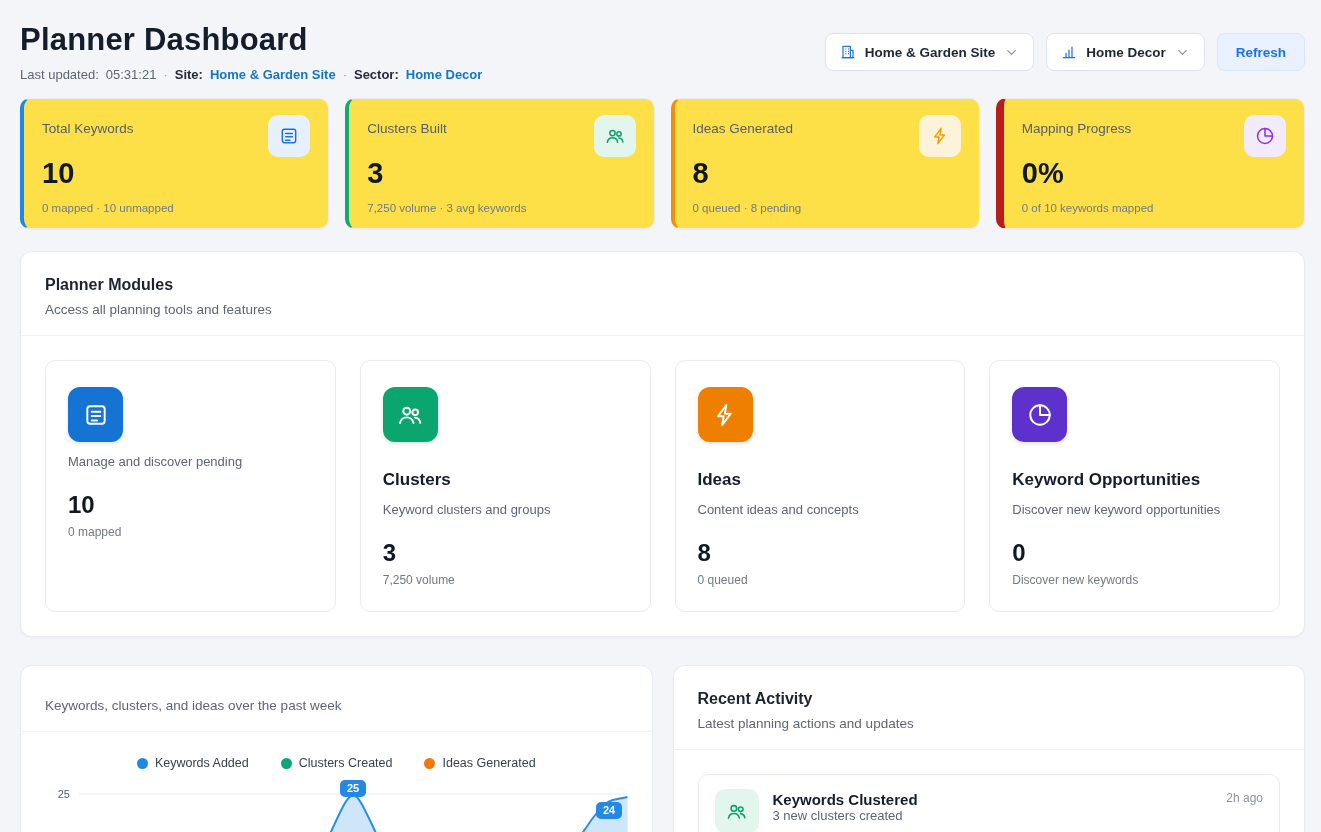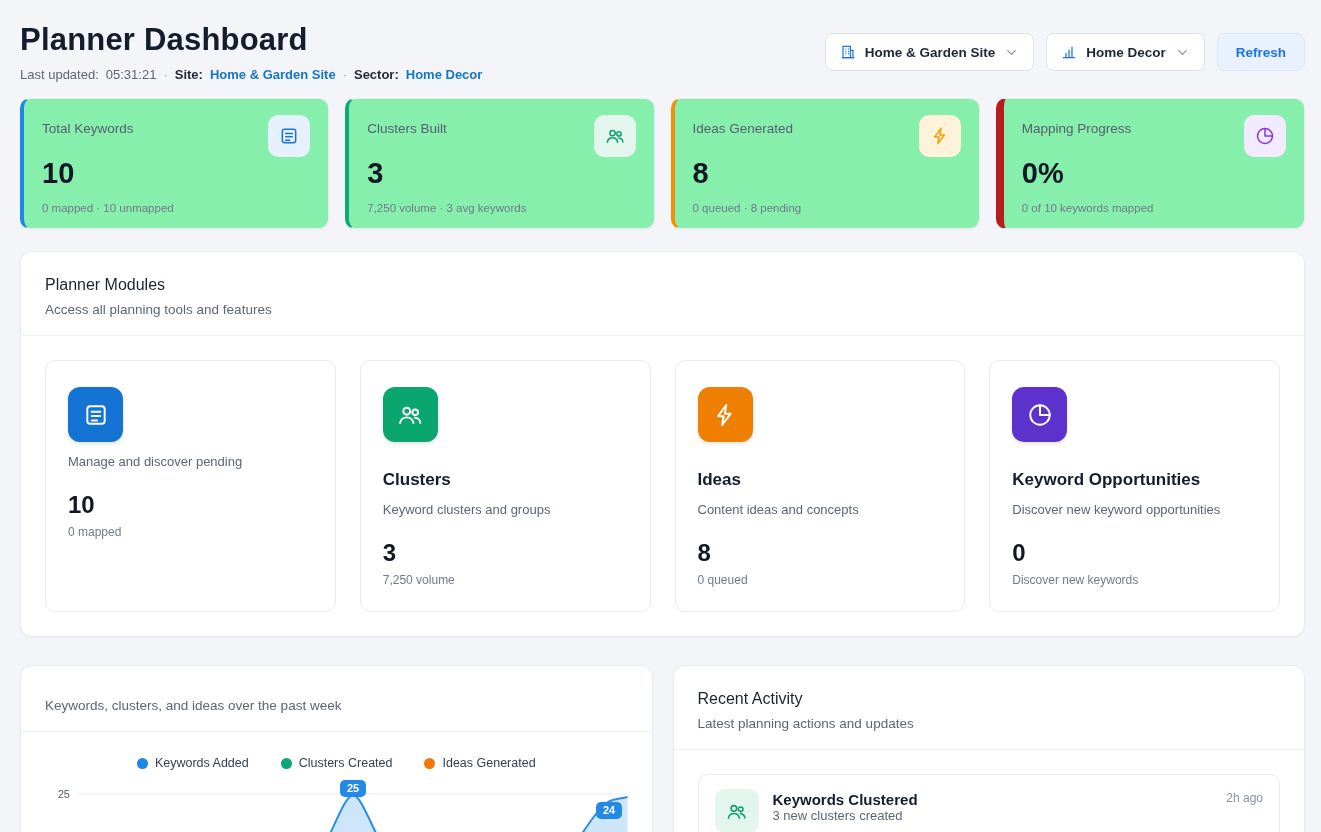--- a/index.html
+++ b/index.html
@@ -28,21 +28,21 @@
   .dropdown .ic { color:#1a73d9; display:flex; }
   .dropdown .chev { color:#8a93a3; display:flex; }
   .btn-refresh {
     height:38px; padding:0 18px; border:1px solid #d9e7fb; border-radius:8px;
     background:#e8f1fd; color:#1a73e8; font-family:inherit; font-size:13.5px; font-weight:700; cursor:pointer;
   }
 
   
   .stats { display:grid; grid-template-columns:repeat(4,1fr); gap:16px; margin-top:16px; }
   .stat-card {
-    background:#86efac; border:1px solid #e8ebf1; border-radius:10px;
+    background:#fde047; border:1px solid #e8ebf1; border-radius:10px;
     padding:16px 18px 14px 18px; box-shadow:0 1px 2px rgba(16,24,40,.04);
   }
   .stat-card.s-blue   { border-left:4px solid #1e88e5; }
   .stat-card.s-green  { border-left:4px solid #0cab78; }
   .stat-card.s-orange { border-left:4px solid #f18f06; }
   .stat-card.s-purple { border-left:8px solid #b91c1c; }
   .stat-top { display:flex; justify-content:space-between; align-items:flex-start; }
   .stat-label { font-size:13.5px; color:#55606e; padding-top:6px; }
   .stat-icon { width:42px; height:42px; border-radius:10px; display:flex; align-items:center; justify-content:center; }
   .s-blue .stat-icon   { background:#e7f1fd; color:#1a73d9; }
@@ -50,21 +50,21 @@
   .s-orange .stat-icon { background:#fdf3da; color:#f59f00; }
   .s-purple .stat-icon { background:#f2eafd; color:#8b31e8; }
   .stat-value { font-size:29px; font-weight:800; color:#101826; margin-top:0; }
   .stat-detail { font-size:11.5px; color:#707a88; margin-top:12px; }
 
   
   .card {
     background:#fff; border:1px solid #e8ebf1; border-radius:12px;
     padding:24px; box-shadow:0 1px 2px rgba(16,24,40,.04);
   }
-  .card-title { font-size:16px; font-weight:400; color:#1b2430; }
+  .card-title { font-size:16px; font-weight:700; color:#1b2430; }
   .card-sub { font-size:13.5px; color:#5c6675; margin-top:8px; }
   .divider { border-top:1px solid #eef1f5; margin:18px -24px 24px; }
 
   
   .modules-card { margin-top:22px; }
   .modules-grid { display:grid; grid-template-columns:repeat(4,1fr); gap:24px; }
   .module-tile { border:1px solid #e8ebf1; border-radius:10px; padding:26px 22px 24px; cursor:pointer; background:#fff; }
   .module-icon { width:55px; height:55px; border-radius:12px; display:flex; align-items:center; justify-content:center; color:#fff; box-shadow:0 2px 4px rgba(16,24,40,.12); }
   .m-blue   { background:#1573d3; }
   .m-green  { background:#0ba56f; }

